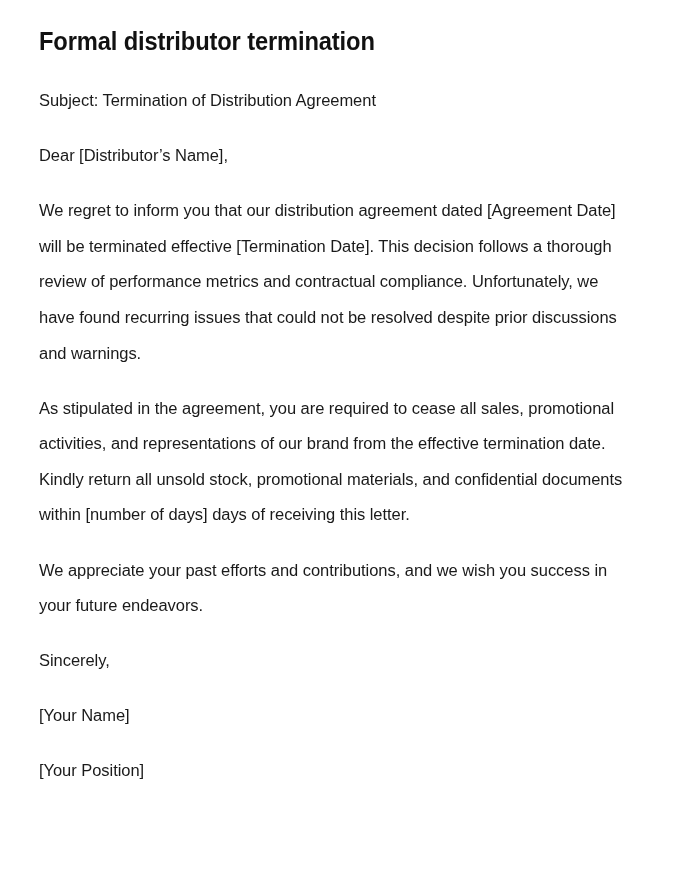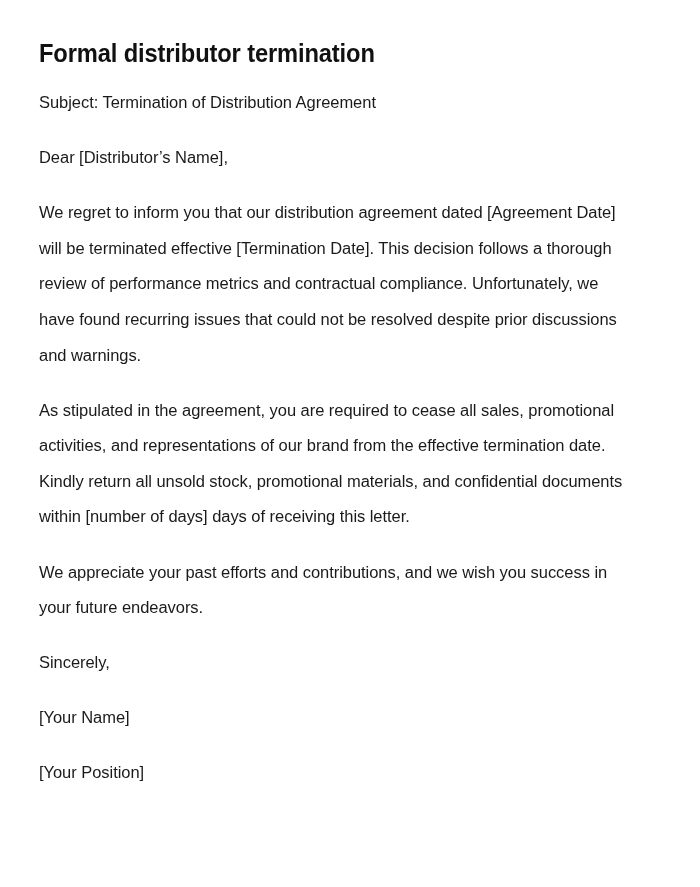--- a/index.html
+++ b/index.html
@@ -16,38 +16,38 @@
     font-family: "Liberation Sans", "DejaVu Sans", sans-serif;
     color: #1a1a1a;
     -webkit-font-smoothing: antialiased;
   }
 
   .page {
     box-sizing: border-box;
     width: 700px;
     min-height: 887px;
     background: #ffffff;
-    padding: 38px 67px 40px 39px;
+    padding: 26px 67px 40px 39px;
   }
 
   .doc-title {
     margin: 0;
     padding: 0;
     font-size: 25.5px;
     line-height: 30px;
     font-weight: 700;
     letter-spacing: -0.15px;
     color: #111111;
     transform: scaleX(0.93);
     transform-origin: left center;
     white-space: nowrap;
   }
 
   .letter-body {
-    margin-top: 17px;
+    margin-top: 27px;
   }
 
   .para {
     margin: 0 0 19.5px 0;
     font-size: 17.3px;
     line-height: 35.6px;
     font-weight: 400;
     color: #1a1a1a;
     letter-spacing: -0.05px;
     transform: scaleX(0.955);

